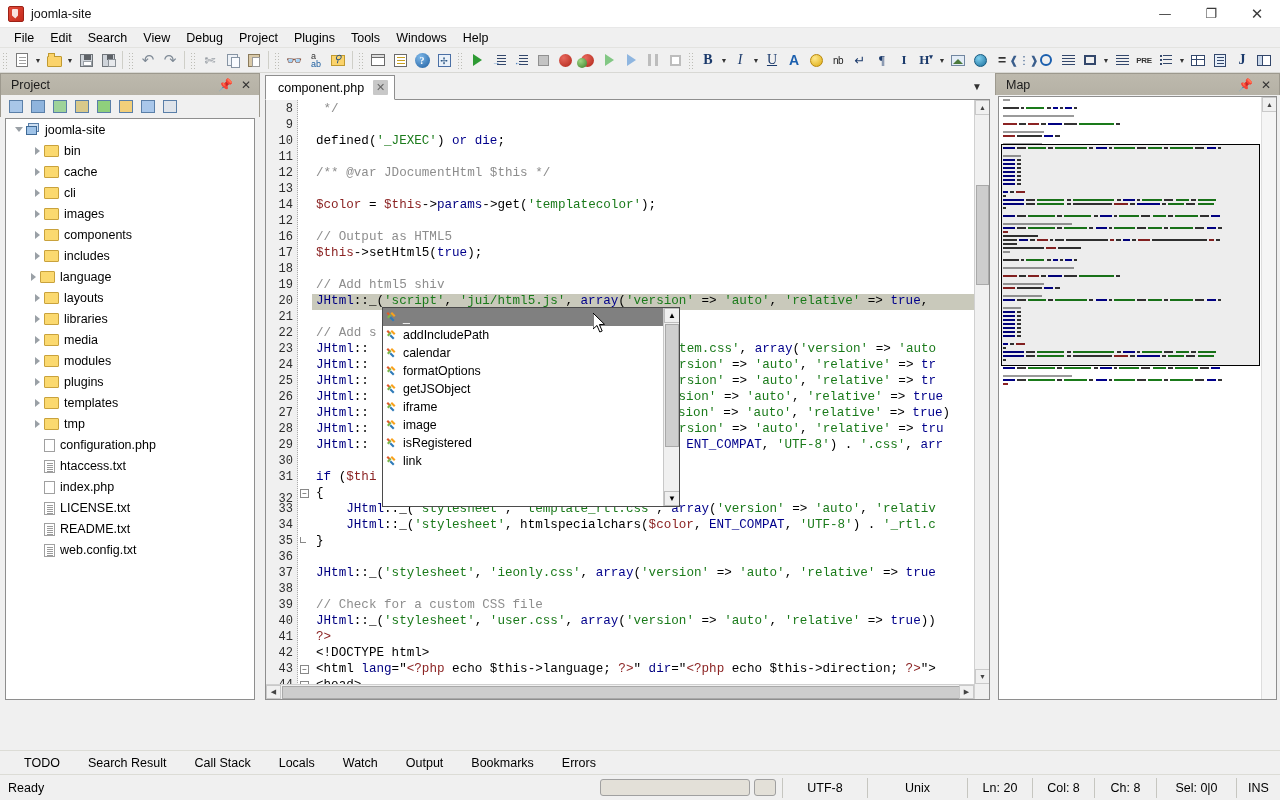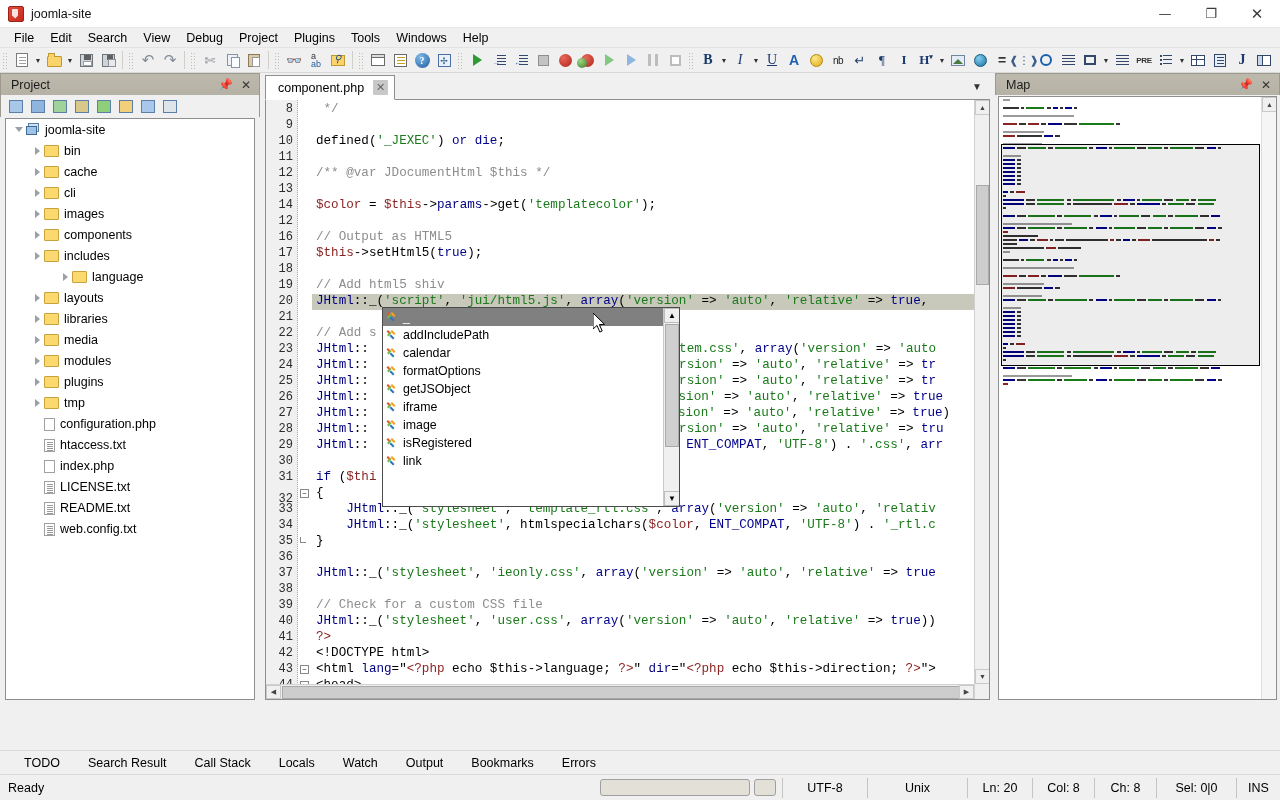--- a/index.html
+++ b/index.html
@@ -606,21 +606,21 @@
           <span><span style="display:inline-block;width:15px;height:12px;background:#fbd96f;border:1px solid #c9a23c;border-radius:1px;position:relative;vertical-align:middle"></span></span>
           <span class="label">components</span>
         </div>
         <div class="tree-row" style="padding-left: 24px;">
           <span class="tw">
             <span class="tri"></span>
           </span>
           <span><span style="display:inline-block;width:15px;height:12px;background:#fbd96f;border:1px solid #c9a23c;border-radius:1px;position:relative;vertical-align:middle"></span></span>
           <span class="label">includes</span>
         </div>
-        <div class="tree-row" style="padding-left: 20px; margin-left: 32px;">
+        <div class="tree-row" style="padding-left: 20px;">
           <span class="tw">
             <span class="tri"></span>
           </span>
           <span><span style="display:inline-block;width:15px;height:12px;background:#fbd96f;border:1px solid #c9a23c;border-radius:1px;position:relative;vertical-align:middle"></span></span>
           <span class="label">language</span>
         </div>
         <div class="tree-row" style="padding-left: 24px;">
           <span class="tw">
             <span class="tri"></span>
           </span>
@@ -647,20 +647,27 @@
           </span>
           <span><span style="display:inline-block;width:15px;height:12px;background:#fbd96f;border:1px solid #c9a23c;border-radius:1px;position:relative;vertical-align:middle"></span></span>
           <span class="label">modules</span>
         </div>
         <div class="tree-row" style="padding-left: 24px;">
           <span class="tw">
             <span class="tri"></span>
           </span>
           <span><span style="display:inline-block;width:15px;height:12px;background:#fbd96f;border:1px solid #c9a23c;border-radius:1px;position:relative;vertical-align:middle"></span></span>
           <span class="label">plugins</span>
+        </div>
+        <div class="tree-row" style="padding-left: 24px;">
+          <span class="tw">
+            <span class="tri"></span>
+          </span>
+          <span><span style="display:inline-block;width:15px;height:12px;background:#fbd96f;border:1px solid #c9a23c;border-radius:1px;position:relative;vertical-align:middle"></span></span>
+          <span class="label">templates</span>
         </div>
         <div class="tree-row" style="padding-left: 24px;">
           <span class="tw">
             <span class="tri"></span>
           </span>
           <span><span style="display:inline-block;width:15px;height:12px;background:#fbd96f;border:1px solid #c9a23c;border-radius:1px;position:relative;vertical-align:middle"></span></span>
           <span class="label">tmp</span>
         </div>
         <div class="tree-row" style="padding-left: 24px;">
           <span class="tw"></span>

